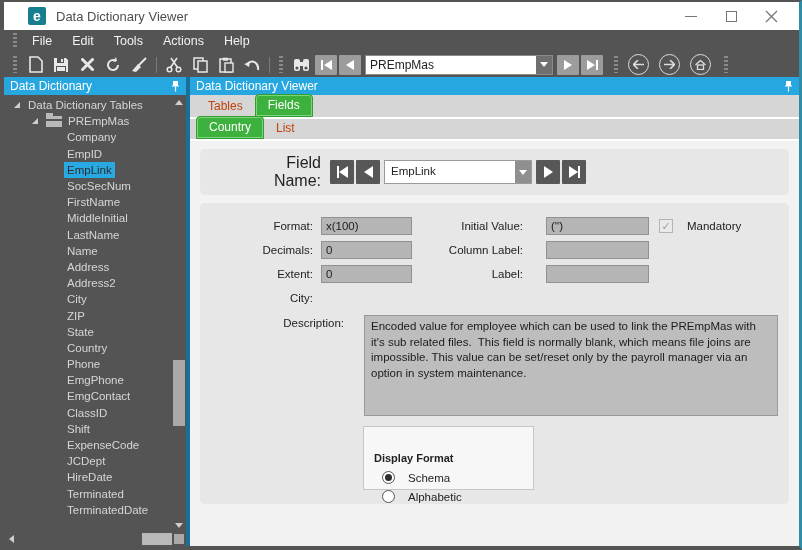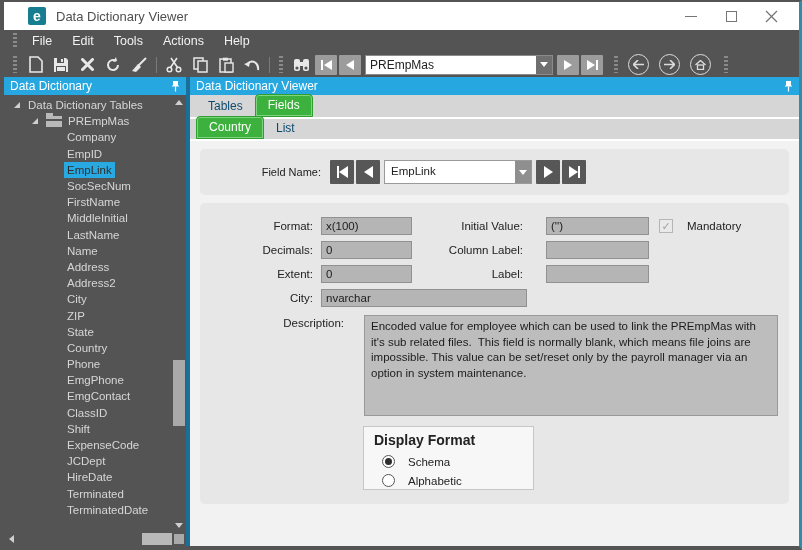--- a/index.html
+++ b/index.html
@@ -70,49 +70,49 @@
   .tri-down { width:0;height:0;border-left:4px solid transparent;border-right:4px solid transparent;border-top:5px solid #cfcfcf; }
   .tri-left { width:0;height:0;border-top:4px solid transparent;border-bottom:4px solid transparent;border-right:5px solid #cfcfcf; }
   .tri-right { width:0;height:0;border-top:4px solid transparent;border-bottom:4px solid transparent;border-left:5px solid #cfcfcf; }
   .v-thumb { position:absolute; left:1px; width:12px; top:265px; height:66px; background:#a9a9a9; }
   .h-thumb { position:absolute; left:124px; width:34px; height:12px; top:1px; background:#b9b9b9; }
   .hs-track { position:relative; flex:1; height:14px; }
   .corner { position:absolute; right:0; bottom:0; width:14px; height:14px; background:#a9a9a9; border:2px solid #545454; }
   
   .tabrow { height:24px; background:#d6d6d6; border-bottom:2px solid #fff; display:flex; align-items:flex-end; padding-left:6px; flex:none; }
   .tabrow2 { height:22px; }
-  .tab { font-size:12px; color:#0c4a6e; padding:3px 12px 4px; }
+  .tab { font-size:12px; color:#c2410c; padding:3px 12px 4px; }
   .tab.active { background:#3db13d; border:1px solid #2f9e2f; border-radius:4px 4px 0 0; color:#fff;
                 box-shadow:inset 0 0 0 1px #7ed47e; }
   
   .content { flex:1; padding:8px 10px; min-height:0; }
   .card { background:#e7e7e7; border-radius:5px; }
   .card1 { height:46px; display:flex; align-items:center; padding-left:45px; margin-bottom:8px; }
-  .fn-label { width:76px; text-align:right; font-size:11px; color:#222; margin-right:8px; }
+  .fn-label { width:76px; text-align:right; font-size:16px; color:#222; margin-right:8px; }
   .fn-btn { width:24px; height:24px; background:#575757; margin:0 1px; display:flex; align-items:center; justify-content:center; border-radius:1px; }
   .fn-btn .tri-l { border-top-width:6px; border-bottom-width:6px; border-right-width:9px; }
   .fn-btn .tri-r { border-top-width:6px; border-bottom-width:6px; border-left-width:9px; }
   .fn-btn .nav-bar { height:12px; }
   .fn-combo { width:148px; height:24px; background:#fff; border:1px solid #9a9a9a; display:flex; margin:0 3px; }
   .fn-combo .combo-text { flex:1; font-size:11.5px; color:#222; padding:4px 6px; }
   .fn-combo .combo-dd { background:#8f8f8f; }
   .card2 { height:301px; padding-top:14px; }
   .frow { display:flex; align-items:center; margin-bottom:6px; height:18px; }
   .flabel { font-size:11.5px; color:#222; text-align:right; padding-right:8px; }
   .l1 { width:121px; } .l2 { width:119px; } .ldesc { width:152px; padding-top:2px; }
   .field { height:18px; background:#b5b5b5; border:1px solid #919191; font-size:11.5px; color:#1c1c1c; padding:2px 4px; }
   .w1 { width:91px; } .w2 { width:103px; margin-left:15px; } .wtype { width:206px; }
   .cb { width:14px; height:14px; background:#e9e9e9; border:1px solid #b5b5b5; margin-left:10px;
         display:flex; align-items:center; justify-content:center; font-size:11px; color:#9f9f9f; }
   .cb-label { font-size:11.5px; color:#222; margin-left:14px; }
   .drow { display:flex; align-items:flex-start; margin-top:8px; }
   .desc-box { margin-left:12px; width:414px; height:101px; background:#bdbdbd; border:1px solid #999;
               font-size:11.5px; color:#1c1c1c; line-height:1.35; padding:3px 6px; white-space:pre-wrap; }
   .df-box { margin-left:163px; margin-top:10px; width:171px; height:64px; background:#f7f7f7; border:1px solid #c6c6c6; padding:5px 0 0 10px; }
-  .df-title { font-size:14px; font-weight:bold; color:#222; margin-bottom:4px; }
+  .df-title { font-size:11px; font-weight:bold; color:#222; margin-bottom:4px;margin-top:20px; }
   .radio-row { display:flex; align-items:center; height:19px; }
   .radio { width:13px; height:13px; border:1px solid #555; border-radius:50%; background:#fff; margin-left:8px;
            display:flex; align-items:center; justify-content:center; }
   .radio.sel:after { content:""; width:7px; height:7px; border-radius:50%; background:#2e2e2e; }
   .radio-label { font-size:11.5px; color:#222; margin-left:13px; }
   svg.icon { display:block; }
 </style>
 </head>
 <body>
 
@@ -439,21 +439,20 @@
             <div class="field w2"></div>
           </div>
           <div class="frow">
             <div class="flabel l1">Extent:</div>
             <div class="field w1">0</div>
             <div class="flabel l2">Label:</div>
             <div class="field w2"></div>
           </div>
           <div class="frow">
             <div class="flabel l1">City:</div>
-            <div class="field wtype">nvarchar</div>
           </div>
           <div class="drow">
             <div class="flabel ldesc">Description:</div>
             <div class="desc-box">Encoded value for employee which can be used to link the PREmpMas with it's sub related files.  This field is normally blank, which means file joins are impossible. This value can be set/reset only by the payroll manager via an option in system maintenance.</div>
           </div>
           <div class="df-box">
             <div class="df-title">Display Format</div>
             <div class="radio-row">
               <span class="radio sel"></span>
               <span class="radio-label">Schema</span>

